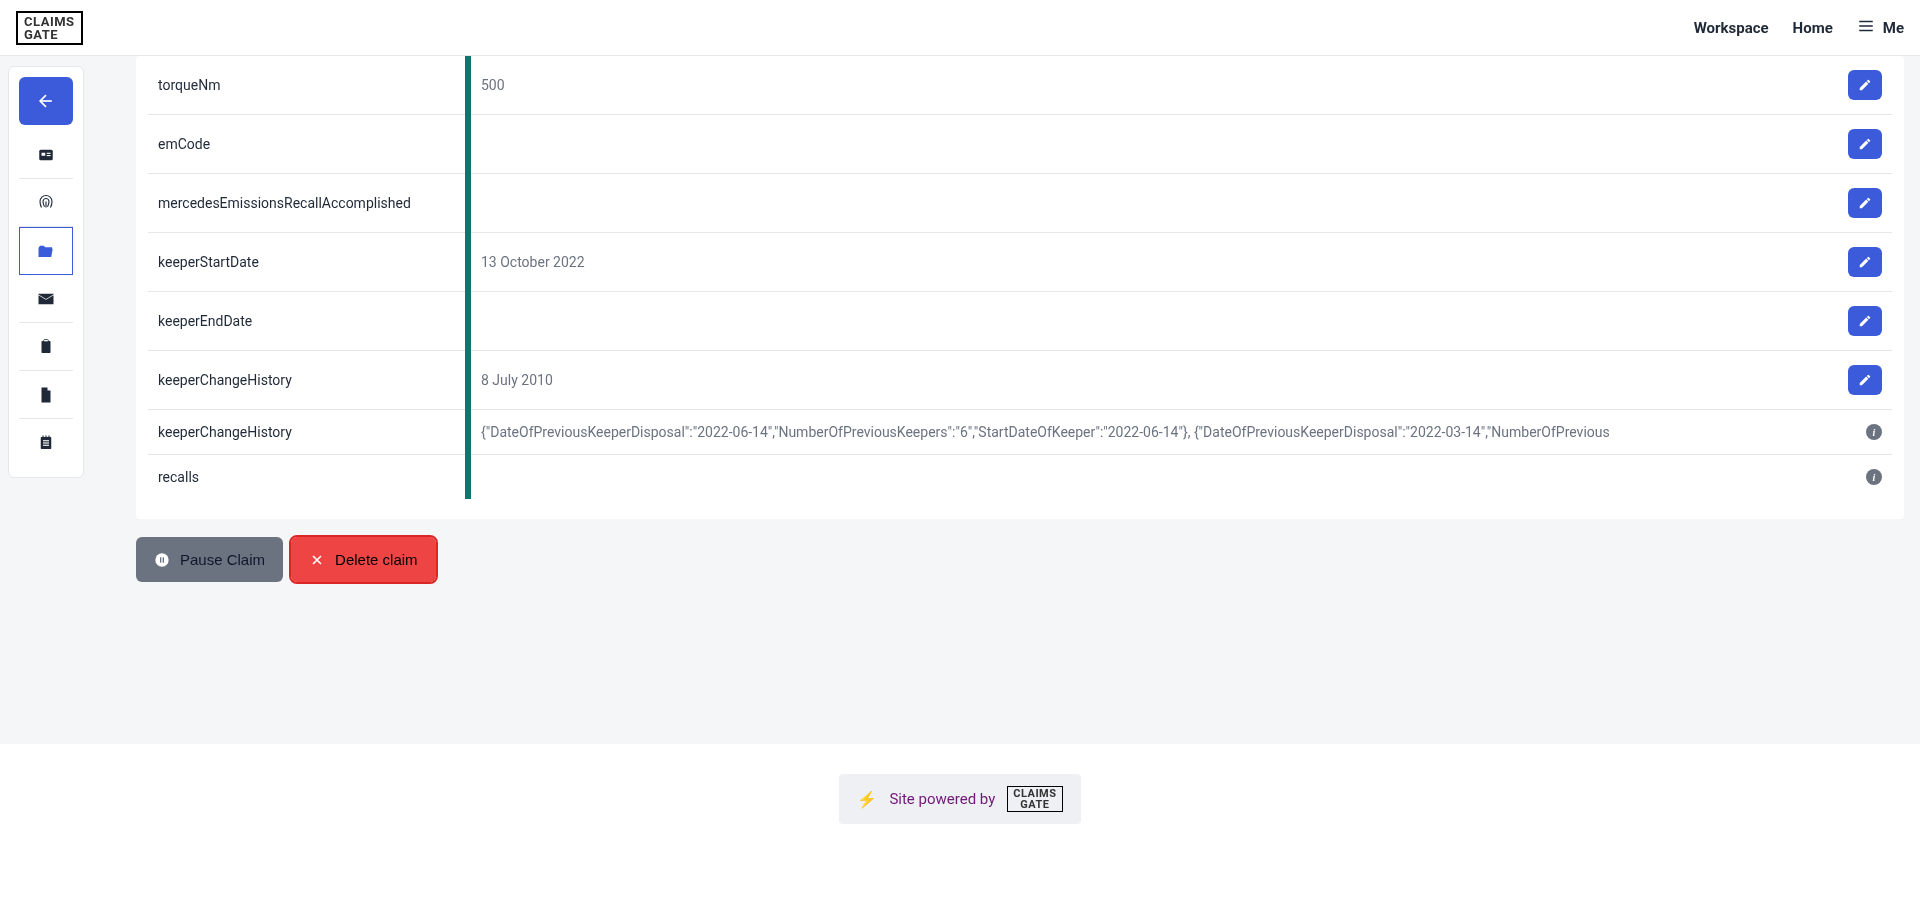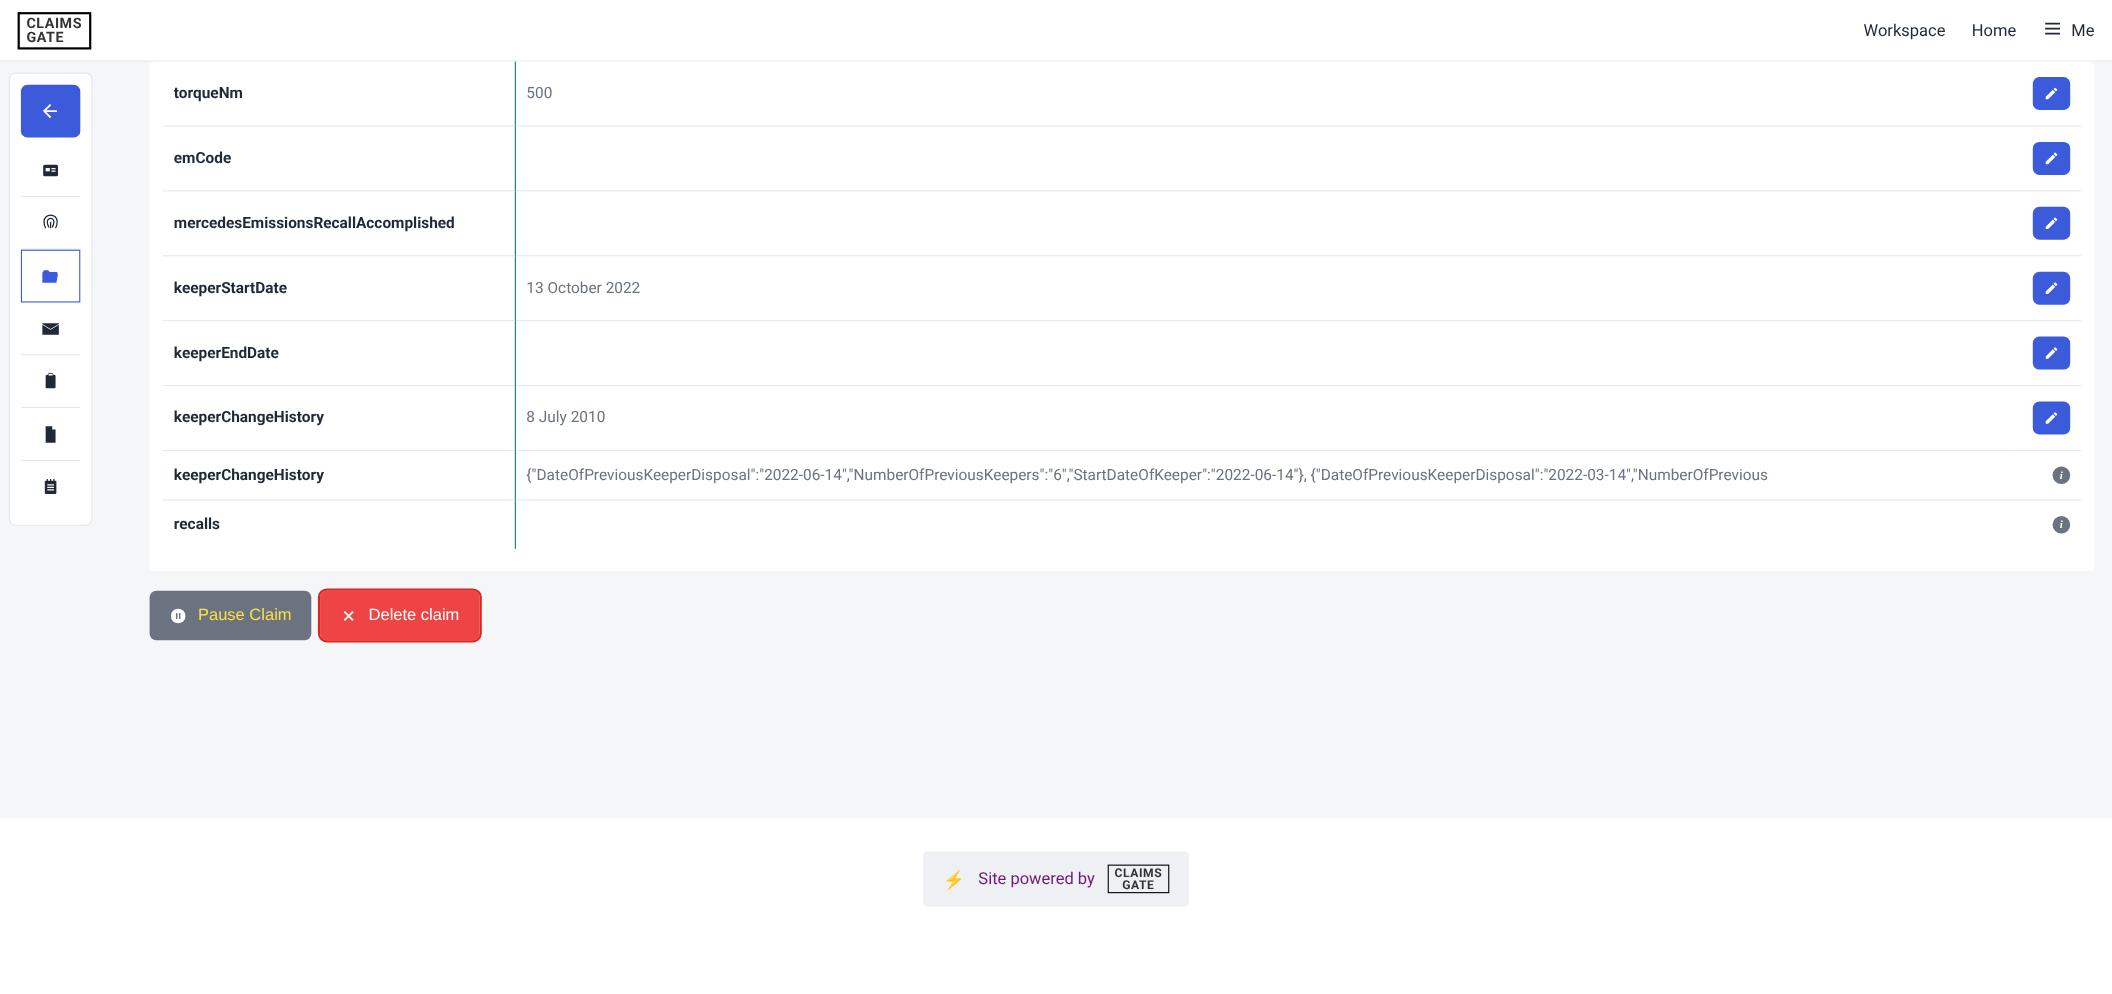--- a/index.html
+++ b/index.html
@@ -37,21 +37,21 @@
       letter-spacing: 0.5px;
       display: block;
     }
     .nav-right {
       display: flex;
       align-items: center;
       gap: 24px;
     }
     .nav-link {
       font-size: 15px;
-      font-weight: 400;
+      font-weight: 700;
       color: #1f2937;
       cursor: pointer;
     }
     .nav-me {
       display: flex;
       align-items: center;
       gap: 8px;
     }
     .hamburger-icon svg {
       width: 18px;
@@ -132,23 +132,23 @@
     .data-table tr:last-child {
       border-bottom: none;
     }
     .data-table td {
       padding: 14px 10px;
       font-size: 14px;
       vertical-align: middle;
     }
     .data-table td.key-cell {
       width: 320px;
-      font-weight: 700;
+      font-weight: 400;
       color: #1f2937;
-      border-right: 1px solid #0f766e;
+      border-right: 6px solid #0f766e;
     }
     .data-table td.value-cell {
       color: #6b7280;
       position: relative;
       white-space: nowrap;
       overflow: hidden;
     }
     .data-table td.action-cell {
       width: 60px;
       text-align: right;
@@ -196,25 +196,25 @@
       padding: 14px 18px;
       font-size: 15px;
       font-weight: 500;
       display: inline-flex;
       align-items: center;
       gap: 10px;
       cursor: pointer;
     }
     .btn-secondary {
       background: #6b7280;
-      color: #fde047;
+      color: #0f172a;
     }
     .btn-danger {
       background: #ef4444;
-      color: #ffffff;
+      color: #000000;
       outline: 2px solid #dc2626;
     }
     .btn svg {
       width: 16px;
       height: 16px;
       fill: #fff;
     }
 
     
     .footer {

